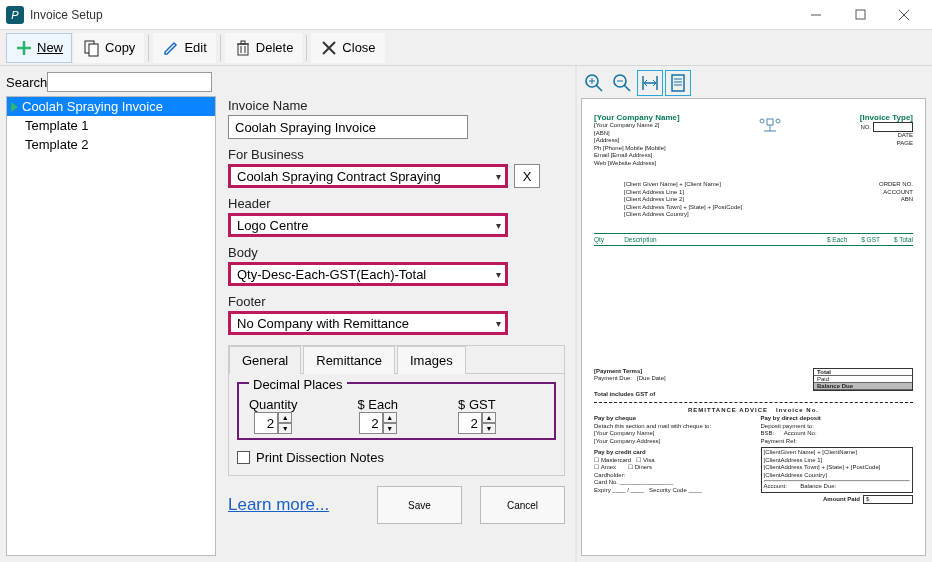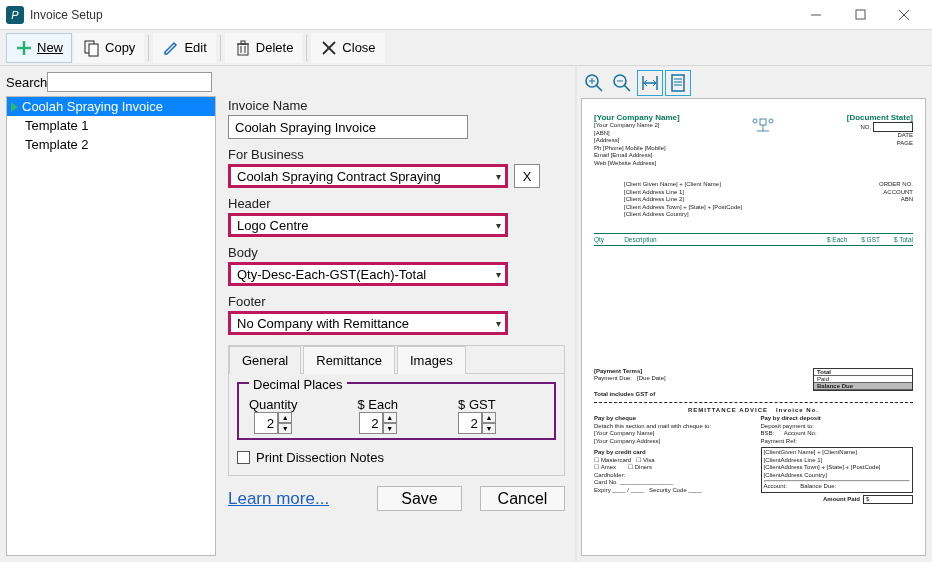--- a/index.html
+++ b/index.html
@@ -55,21 +55,21 @@
   .dec-col { display:flex; flex-direction:column; align-items:center;}
   .spin { display:flex;}
   .spin input { width:24px; height:22px; text-align:right; border:1px solid #888; padding-right:3px;}
   .spin .spins { display:flex; flex-direction:column;}
   .spin .spins div { width:14px; height:11px; border:1px solid #888; font-size:7px; display:flex; align-items:center; justify-content:center; background:#f4f4f4;}
   .chk-row { display:flex; align-items:center; gap:6px; font-size:13px;}
   .chk { width:13px; height:13px; border:1px solid #555; background:#fff;}
 
   .footer-row { display:flex; align-items:center; justify-content:space-between; padding-top:10px;}
   .footer-row a { color:#1a5fc5; text-decoration:underline; font-size:17px;}
-  .btn { width:85px; height:25px; border:1px solid #bbb; background:#f8f8f8; font-size:16px; display:flex; align-items:center; justify-content:center;}
+  .btn { width:85px; height:38px; border:1px solid #bbb; background:#f8f8f8; font-size:10px; display:flex; align-items:center; justify-content:center;}
 
   
   .ptoolbar { display:flex; gap:2px; padding-bottom:2px;}
   .pt-btn { width:26px; height:26px; border:1px solid transparent; display:flex; align-items:center; justify-content:center;}
   .pt-btn.on { border:1px solid #2aa7d6;}
   .preview { flex:1; border:1px solid #bbb; background:#fff; position:relative; overflow:auto; font-size:7px; padding: 14px 12px; color:#222;}
   .pv-header { display:flex; justify-content:space-between;}
   .green { color:#0a7a5a; font-weight:bold;}
   .pv-line { border:0; border-top:1px solid #0a7a5a; margin:2px 0;}
   .pv-cols { display:flex; color:#0a7a5a; font-size:6.5px; justify-content:space-between; padding:0 0;}
@@ -323,21 +323,21 @@
         <div style="text-align:center;">
           <svg width="28" height="24">
             <rect x="11" y="6" width="6" height="6" fill="none" stroke="#4b89b3"></rect>
             <line x1="14" y1="12" x2="14" y2="18" stroke="#4b89b3"></line>
             <line x1="8" y1="18" x2="20" y2="18" stroke="#4b89b3"></line>
             <circle cx="6" cy="8" r="2" fill="none" stroke="#4b89b3"></circle>
             <circle cx="22" cy="8" r="2" fill="none" stroke="#4b89b3"></circle>
           </svg>
         </div>
         <div style="text-align:right;">
-          <div class="green" style="font-size:8px;">[Document State]</div>
+          <div class="green" style="font-size:8px;">[Invoice Type]</div>
           <div><span class="pv-small">NO.</span> <span class="box-small"></span></div>
           <div class="pv-small">DATE</div>
           <div class="pv-small">PAGE</div>
         </div>
       </div>
 
       <div style="height:14px;"></div>
       <div style="display:flex; justify-content:space-between;">
         <div style="padding-left:30px;">
           <div class="pv-small">[Client  Given Name] + [Client Name]</div>

